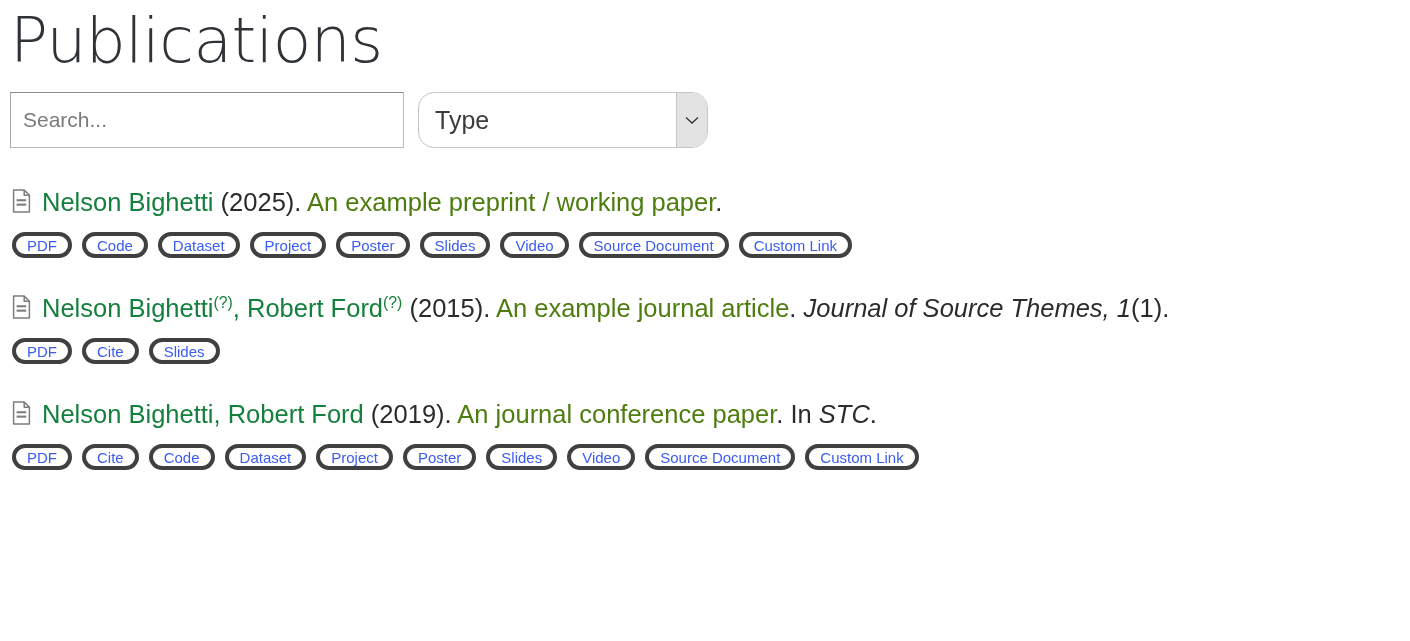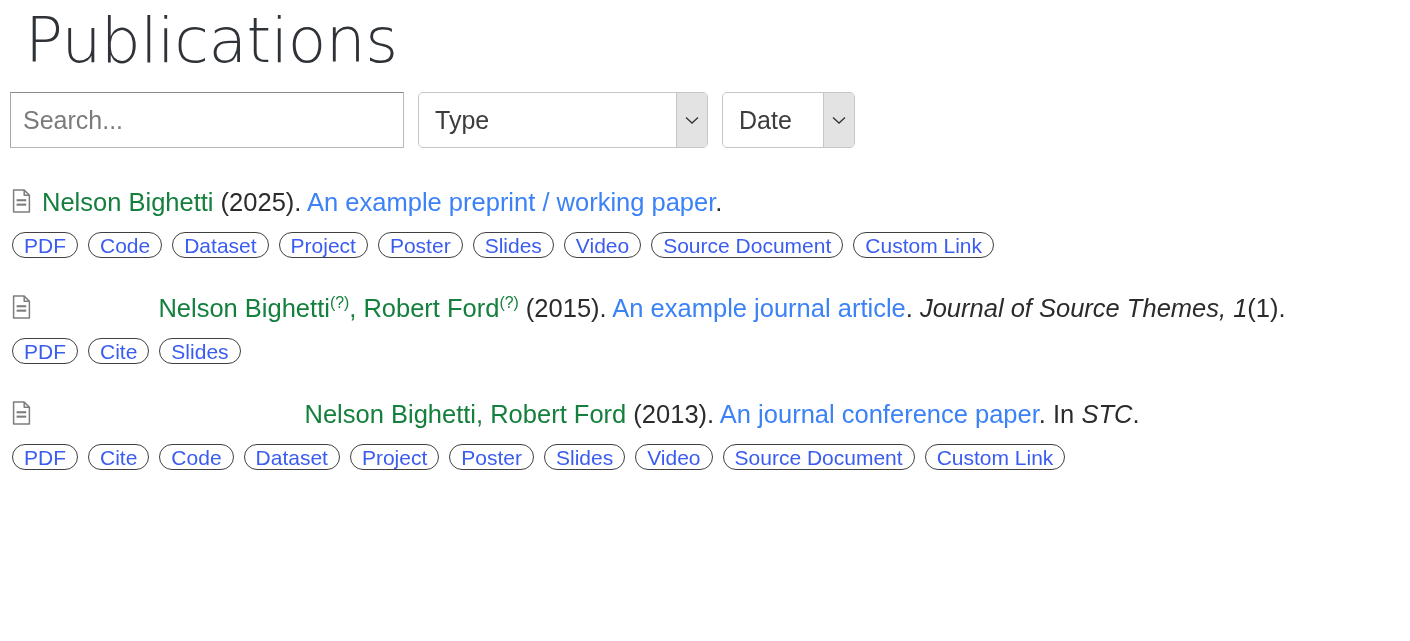--- a/index.html
+++ b/index.html
@@ -24,21 +24,21 @@
   }
 
   
   .page-title {
     font-family: "DejaVu Sans", sans-serif;
     font-weight: 300;
     font-size: 63px;
     line-height: 74px;
     letter-spacing: -0.5px;
     color: #2f3338;
-    margin: 4px 0 0 17px;
+    margin: 4px 0 0 2px;
     padding: 0;
     white-space: nowrap;
   }
 
   
   .filter-row {
     display: flex;
     align-items: flex-start;
     gap: 14px;
     margin: 14px 0 0 2px;
@@ -57,34 +57,34 @@
     align-items: center;
   }
   .search-input {
     border: 0;
     outline: none;
     width: 100%;
     height: 100%;
     box-sizing: border-box;
     padding: 0 12px;
     font-family: "Liberation Sans", sans-serif;
-    font-size: 25px;
+    font-size: 21px;
     color: #333;
     background: transparent;
   }
   .search-input::placeholder {
     color: #7b7b7b;
     opacity: 1;
   }
 
   .select-shell {
     height: 56px;
     box-sizing: border-box;
     border: 1px solid #c6c6c6;
-    border-radius: 5px;
+    border-radius: 16px;
     background: #ffffff;
     display: flex;
     align-items: stretch;
     overflow: hidden;
     justify-content: flex-end;
   }
   .select-shell.type-select { width: 290px; }
   .select-shell.date-select { width: 133px; }
 
   .select-label {
@@ -107,21 +107,21 @@
     justify-content: center;
   }
   .select-arrow svg { display: block; }
 
   
   .pub-list {
     margin-top: 28px;
     margin-left: 2px;
   }
   .pub-item { margin-bottom: 8px; }
-  .pub-item + .pub-item { margin-top: 26px; text-align: center; }
+  .pub-item + .pub-item { margin-top: 26px; }
 
   .pub-citation {
     position: relative;
     padding-left: 32px;
     font-size: 25.5px;
     line-height: 48px;
     color: #2b2b2b;
     max-width: 1390px;
   }
 
@@ -134,21 +134,21 @@
   }
   .doc-icon svg { display: block; }
 
   .pub-authors { color: #15803d; }
   .sup-marker {
     font-size: 0.62em;
     vertical-align: super;
     line-height: 0;
   }
   .pub-title-link {
-    color: #3b82f6;
+    color: #4d7c0f;
     text-decoration: none;
   }
   .pub-venue { font-style: italic; color: #2b2b2b; }
   .pub-volume { font-style: italic; color: #2b2b2b; }
 
   
   .badge-row {
     display: flex;
     flex-wrap: wrap;
     align-items: center;
@@ -156,25 +156,25 @@
     margin-top: 6px;
     padding-left: 2px;
   }
   .badge {
     display: inline-flex;
     align-items: center;
     justify-content: center;
     height: 26px;
     padding: 0 11px;
     box-sizing: border-box;
-    border: 1px solid #404040;
+    border: 4px solid #404040;
     border-radius: 14px;
     color: #3b5cf0;
     background: #ffffff;
-    font-size: 21px;
+    font-size: 15px;
     line-height: 1;
     white-space: nowrap;
     cursor: pointer;
     text-decoration: none;
   }
 </style>
 </head>
 <body>
 
 <div class="page">
@@ -189,28 +189,20 @@
 
     <div class="select-shell type-select">
       <span class="select-label">Type</span>
       <span class="select-arrow">
         <svg width="14" height="9" viewBox="0 0 14 9" aria-hidden="true">
           <path d="M1 1.5 L7 7 L13 1.5" fill="none" stroke="#333" stroke-width="1.3"></path>
         </svg>
       </span>
     </div>
 
-    <div class="select-shell date-select">
-      <span class="select-label">Date</span>
-      <span class="select-arrow">
-        <svg width="14" height="9" viewBox="0 0 14 9" aria-hidden="true">
-          <path d="M1 1.5 L7 7 L13 1.5" fill="none" stroke="#333" stroke-width="1.3"></path>
-        </svg>
-      </span>
-    </div>
 
   </div>
 
   <div class="pub-list" id="pub-list">
   <div class="pub-item">
     <div class="pub-citation">
       <span class="doc-icon">
         <svg width="19" height="24" viewBox="0 0 19 24" aria-hidden="true">
           <path d="M1.6 1.1 H12.2 L17.4 6.3 V22.9 H1.6 Z" fill="#ffffff" stroke="#7d7d7d" stroke-width="1.5" stroke-linejoin="round"></path>
           <path d="M12.2 1.1 V6.3 H17.4" fill="none" stroke="#7d7d7d" stroke-width="1.5" stroke-linejoin="round"></path>
@@ -262,21 +254,21 @@
     <div class="pub-citation">
       <span class="doc-icon">
         <svg width="19" height="24" viewBox="0 0 19 24" aria-hidden="true">
           <path d="M1.6 1.1 H12.2 L17.4 6.3 V22.9 H1.6 Z" fill="#ffffff" stroke="#7d7d7d" stroke-width="1.5" stroke-linejoin="round"></path>
           <path d="M12.2 1.1 V6.3 H17.4" fill="none" stroke="#7d7d7d" stroke-width="1.5" stroke-linejoin="round"></path>
           <rect x="4.6" y="10.2" width="9.6" height="2.1" fill="#7d7d7d"></rect>
           <rect x="4.6" y="14.6" width="9.6" height="2.1" fill="#7d7d7d"></rect>
         </svg>
       </span>
       <span class="pub-authors"><span>Nelson Bighetti</span>, <span>Robert Ford</span> </span>
-      <span class="pub-year">(2013). </span>
+      <span class="pub-year">(2019). </span>
       <a class="pub-title-link" href="#">An journal conference paper</a><span class="pub-title-suffix">.</span>
       <span class="pub-venue-wrap"> <span>In </span><span class="pub-venue">STC</span><span>.</span></span>
     </div>
     <div class="badge-row">
           <a class="badge" href="#">PDF</a>
           <a class="badge" href="#">Cite</a>
           <a class="badge" href="#">Code</a>
           <a class="badge" href="#">Dataset</a>
           <a class="badge" href="#">Project</a>
           <a class="badge" href="#">Poster</a>

